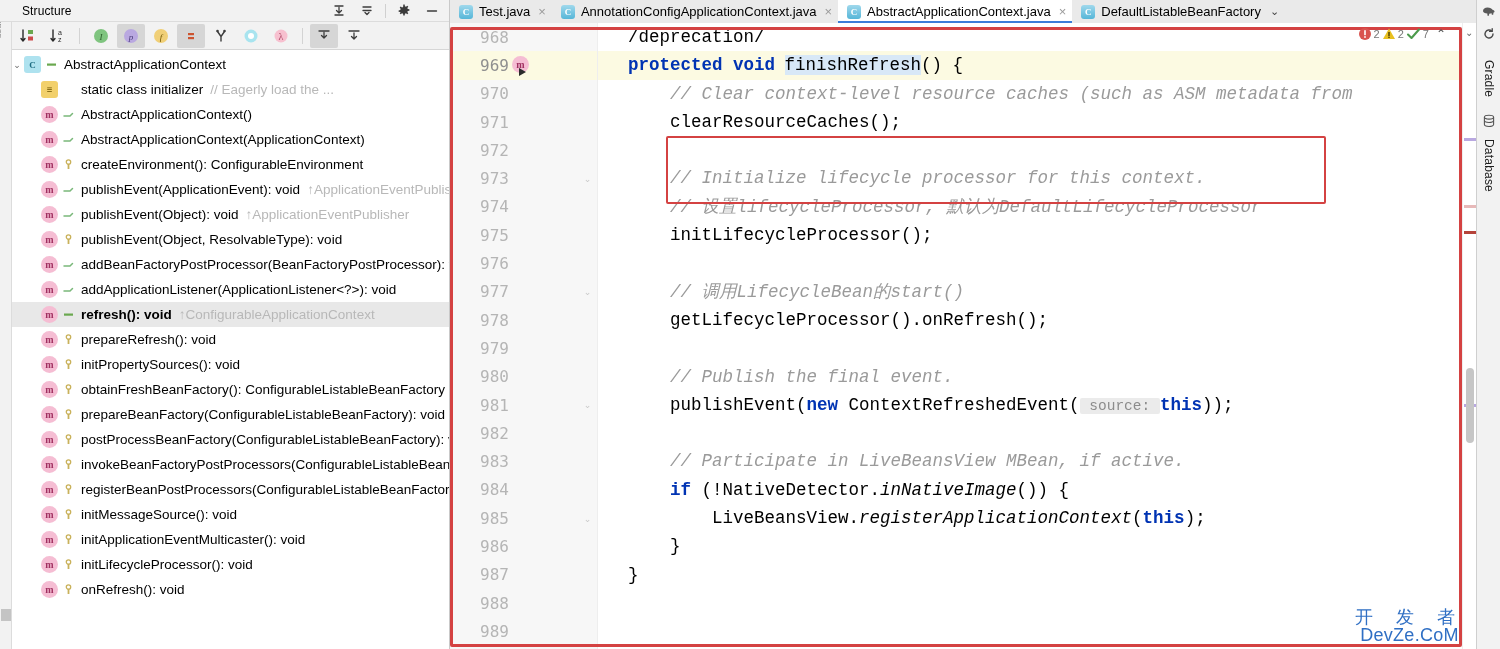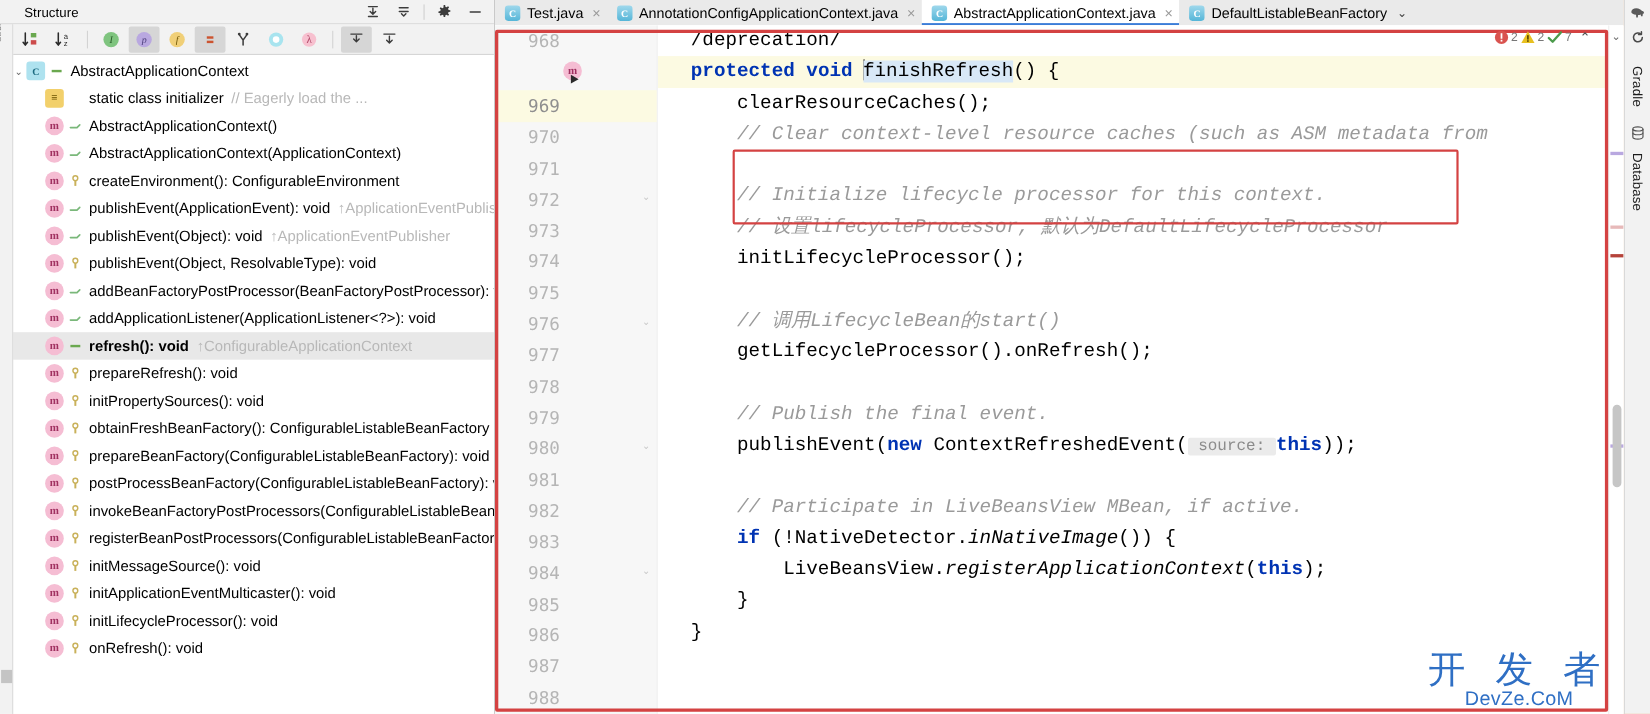--- a/index.html
+++ b/index.html
@@ -221,21 +221,21 @@
   .gline {
     height: 28.3px;
     display: flex;
     align-items: center;
     justify-content: flex-end;
     padding-right: 88px;
     font-size: 16px;
     color: #b5b5b5;
     font-family: "DejaVu Sans Mono", monospace;
   }
-  .gline.cur { background: #fcfae2; color: #8f8f8f; margin-top: 31px; }
+  .gline.cur { background: #fcfae2; color: #8f8f8f; }
   .gutter-marker {
     position: absolute;
     left: 62px;
     width: 17px; height: 17px;
     border-radius: 50%;
     background: #f5bdd3;
     color: #a03060;
     font-size: 10px; font-weight: bold;
     display: flex; align-items: center; justify-content: center;
     font-family: "Liberation Serif", serif;
@@ -383,21 +383,21 @@
   
   .watermark {
     position: absolute;
     right: 12px; bottom: 4px;
     z-index: 9;
     text-align: center;
     pointer-events: none;
     font-family: "Liberation Sans", sans-serif;
   }
   .wm-cn {
-    font-size: 34px;
+    font-size: 18px;
     color: #2f6fc4;
     letter-spacing: 9px;
     line-height: 1;
     font-weight: 500;
   }
   .wm-en {
     font-size: 18px;
     color: #2f6fc4;
     line-height: 1.05;
     letter-spacing: .3px;
@@ -827,22 +827,22 @@
           <div class="gline">986</div>
           <div class="gline">987</div>
           <div class="gline">988</div>
           <div class="gline">989</div>
           <div class="gutter-marker" style="top: 33.3px;">m</div>
         </div>
 
       <div class="code-pane" id="code-pane">
         <div class="cline"><span class="">/deprecation/</span></div>
           <div class="cline cur"><span class="kw">protected</span><span class=""> </span><span class="kw">void</span><span class=""> </span><span class="caret"></span><span class="sel">finishRefresh</span><span class="">() {</span></div>
+          <div class="cline"><span class="cmt">    // Clear context-level resource caches (such as ASM metadata from</span></div>
           <div class="cline"><span class="">    clearResourceCaches();</span></div>
-          <div class="cline"><span class="cmt">    // Clear context-level resource caches (such as ASM metadata from</span></div>
           <div class="cline">&nbsp;</div>
           <div class="cline"><span class="cmt">    // Initialize lifecycle processor for this context.</span></div>
           <div class="cline"><span class="cmt">    // 设置lifecycleProcessor, 默认为DefaultLifecycleProcessor</span></div>
           <div class="cline"><span class="">    initLifecycleProcessor();</span></div>
           <div class="cline">&nbsp;</div>
           <div class="cline"><span class="cmt">    // 调用LifecycleBean的start()</span></div>
           <div class="cline"><span class="">    getLifecycleProcessor().onRefresh();</span></div>
           <div class="cline">&nbsp;</div>
           <div class="cline"><span class="cmt">    // Publish the final event.</span></div>
           <div class="cline"><span class="">    publishEvent(</span><span class="kw">new</span><span class=""> ContextRefreshedEvent(</span><span class="hint"> source: </span><span class="kw">this</span><span class="">));</span></div>

